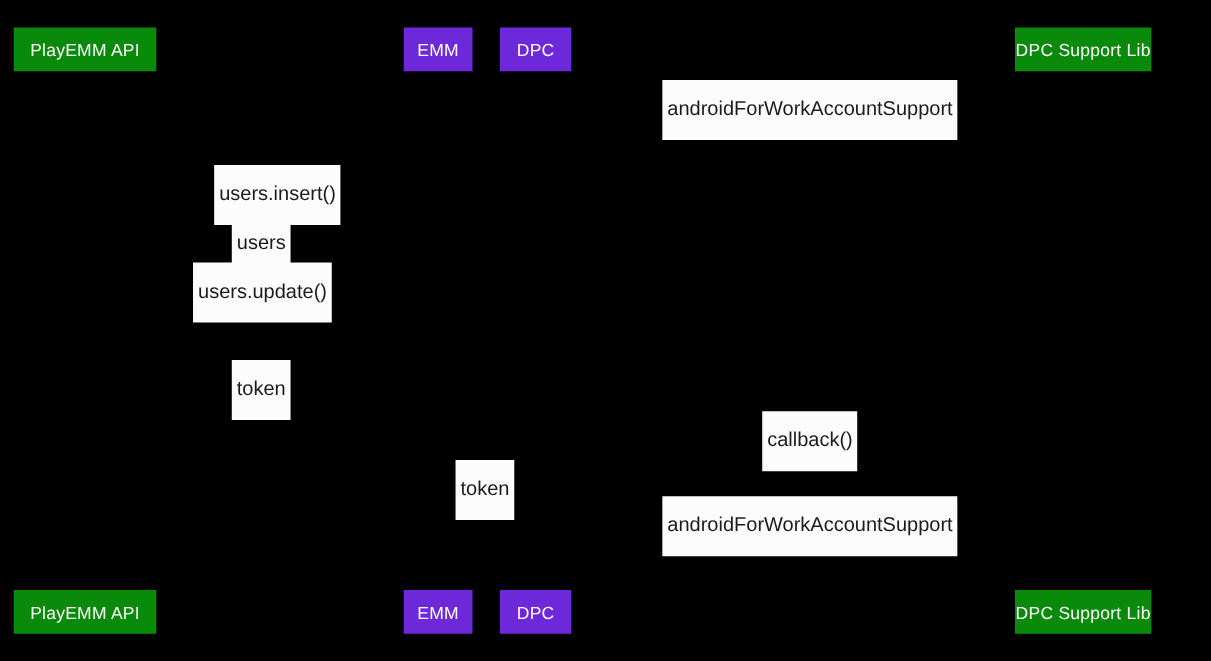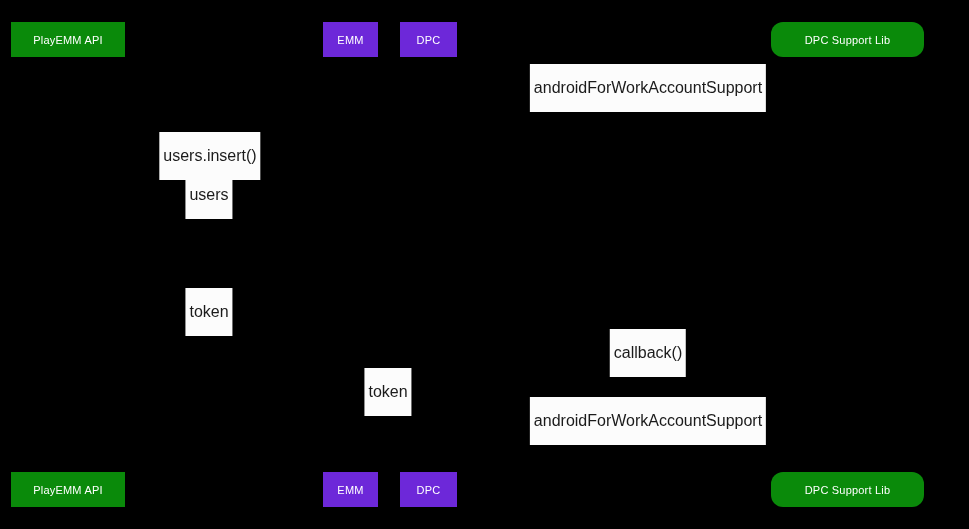--- a/index.html
+++ b/index.html
@@ -22,33 +22,33 @@
     width: 969px;
     height: 529px;
   }
   .actor {
     position: absolute;
     height: 35px;
     display: flex;
     align-items: center;
     justify-content: center;
     color: #ffffff;
-    font-size: 11px;
+    font-size: 14px;
     letter-spacing: 0.2px;
     box-sizing: border-box;
     white-space: nowrap;
   }
   .actor.green { background: #0a8a0a; }
   .actor.blue  { background: #6d28d9; }
   .row-top    { top: 22px; }
   .row-bottom { top: 472px; }
   .a-playemm { left: 11px;  width: 114px; }
   .a-emm     { left: 323px; width: 55px;  }
   .a-dpc     { left: 400px; width: 57px;  }
-  .a-dpcsl   { left: 771px; width: 153px; border-radius: 12px; }
+  .a-dpcsl   { left: 812px; width: 109px; }
   .msg {
     position: absolute;
     transform: translateX(-50%);
     background: #fcfcfc;
     color: #1b1b1b;
     font-size: 16px;
     line-height: 20px;
     text-align: center;
     padding: 14px 4px;
     white-space: nowrap;
@@ -85,25 +85,28 @@
   <div class="actor blue row-top a-dpc">
     <span>DPC</span>
   </div>
   <div class="actor green row-top a-dpcsl">
     <span>DPC Support Lib</span>
   </div>
 
   <div class="msg" style="left:648px; top:64px;">
     <span>androidForWorkAccountSupport</span>
   </div>
-  <div class="msg" style="left:210px; top:132px;">
+  <div class="msg" style="left:222px; top:132px;">
     <span>users.insert()</span>
   </div>
   <div class="msg" style="left:209px; top:171px;">
     <span>users</span>
+  </div>
+  <div class="msg" style="left:210px; top:210px;">
+    <span>users.update()</span>
   </div>
   <div class="msg" style="left:209px; top:288px;">
     <span>token</span>
   </div>
   <div class="msg" style="left:648px; top:329px;">
     <span>callback()</span>
   </div>
   <div class="msg" style="left:388px; top:368px;">
     <span>token</span>
   </div>

